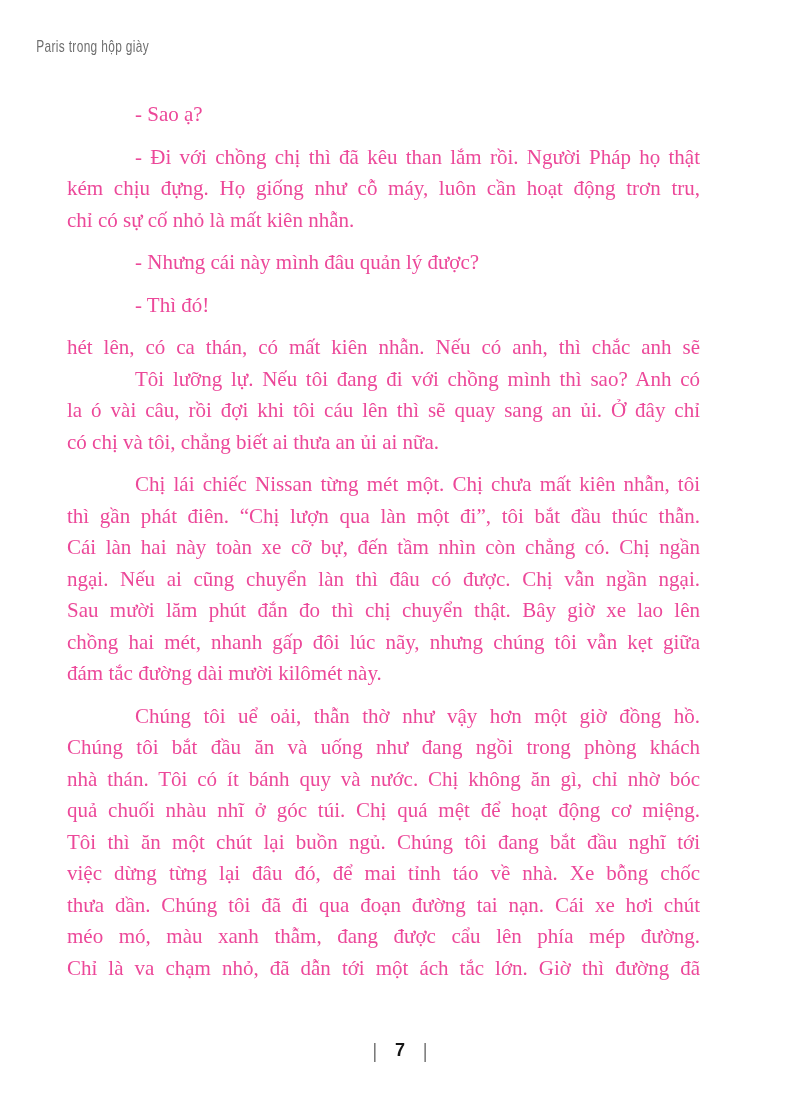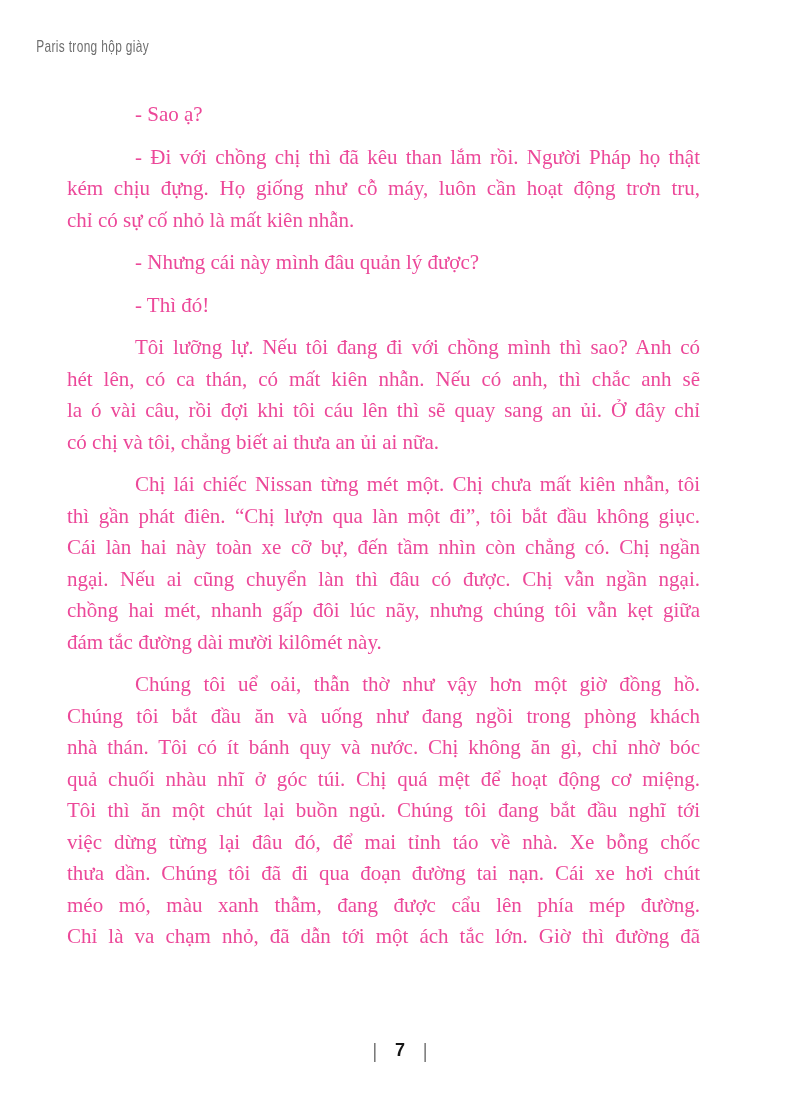--- a/index.html
+++ b/index.html
@@ -95,31 +95,32 @@
 
   <div class="para">
     <div class="line first">- Nhưng cái này mình đâu quản lý được?</div>
   </div>
 
   <div class="para">
     <div class="line first">- Thì đó!</div>
   </div>
 
   <div class="para">
+    <div class="line just">hét lên, có ca thán, có mất kiên nhẫn. Nếu có anh, thì chắc anh sẽ</div>
     <div class="line first just">Tôi lưỡng lự. Nếu tôi đang đi với chồng mình thì sao? Anh có</div>
-    <div class="line just">hét lên, có ca thán, có mất kiên nhẫn. Nếu có anh, thì chắc anh sẽ</div>
     <div class="line just">la ó vài câu, rồi đợi khi tôi cáu lên thì sẽ quay sang an ủi. Ở đây chỉ</div>
     <div class="line">có chị và tôi, chẳng biết ai thưa an ủi ai nữa.</div>
   </div>
 
   <div class="para">
     <div class="line first just">Chị lái chiếc Nissan từng mét một. Chị chưa mất kiên nhẫn, tôi</div>
-    <div class="line just">thì gần phát điên. “Chị lượn qua làn một đi”, tôi bắt đầu không giục.</div>
+    <div class="line just">thì gần phát điên. “Chị lượn qua làn một đi”, tôi bắt đầu thúc thẫn.</div>
     <div class="line just">Cái làn hai này toàn xe cỡ bự, đến tầm nhìn còn chẳng có. Chị ngần</div>
     <div class="line just">ngại. Nếu ai cũng chuyển làn thì đâu có được. Chị vẫn ngần ngại.</div>
+    <div class="line just">Sau mười lăm phút đắn đo thì chị chuyển thật. Bây giờ xe lao lên</div>
     <div class="line just">chồng hai mét, nhanh gấp đôi lúc nãy, nhưng chúng tôi vẫn kẹt giữa</div>
     <div class="line">đám tắc đường dài mười kilômét này.</div>
   </div>
 
   <div class="para">
     <div class="line first just">Chúng tôi uể oải, thẫn thờ như vậy hơn một giờ đồng hồ.</div>
     <div class="line just">Chúng tôi bắt đầu ăn và uống như đang ngồi trong phòng khách</div>
     <div class="line just">nhà thán. Tôi có ít bánh quy và nước. Chị không ăn gì, chỉ nhờ bóc</div>
     <div class="line just">quả chuối nhàu nhĩ ở góc túi. Chị quá mệt để hoạt động cơ miệng.</div>
     <div class="line just">Tôi thì ăn một chút lại buồn ngủ. Chúng tôi đang bắt đầu nghĩ tới</div>

